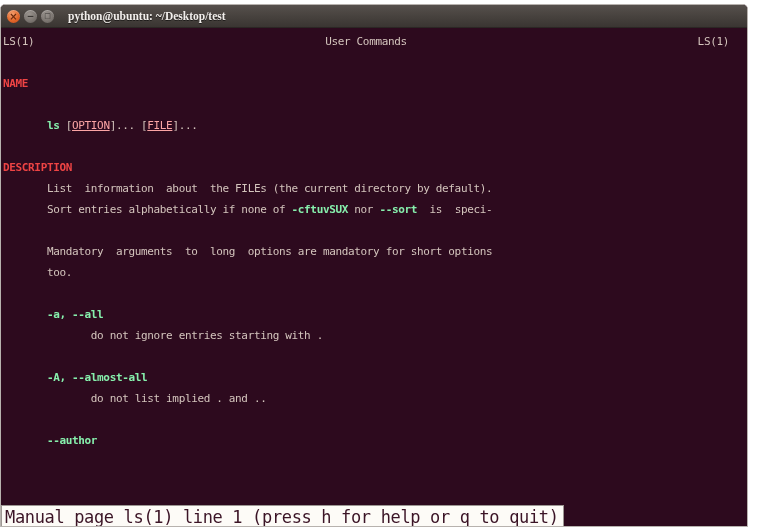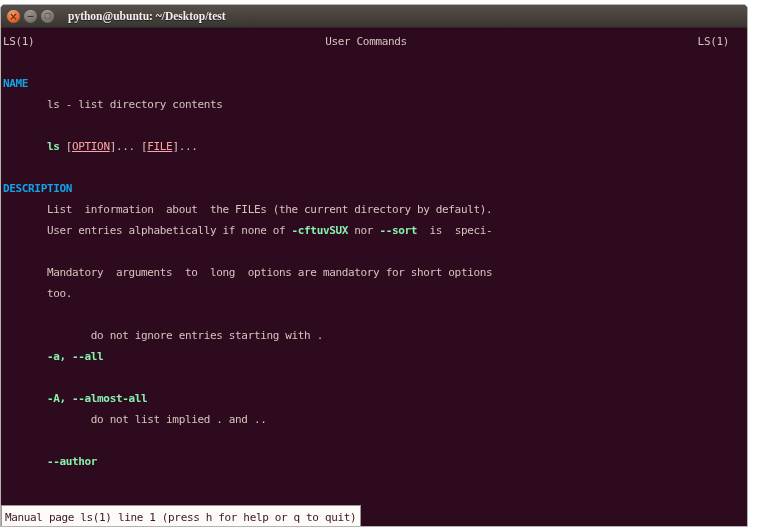--- a/index.html
+++ b/index.html
@@ -88,21 +88,21 @@
     font-size: 11px;
     letter-spacing: -0.35px;
     color: #d4c5bd;
     white-space: pre;
     padding-left: 2px;
     align-items: center;
   }
   .blank { color: transparent; }
 
   .sect {           
-    color: #0ea5e9;
+    color: #ef4444;
     font-weight: bold;
   }
   .b {              
     color: #86efac;
     font-weight: bold;
   }
   .u {              
     color: #fca5a5;
     text-decoration: underline;
   }
@@ -117,21 +117,21 @@
   
   #status-bar {
     position: absolute;
     left: 0;
     bottom: 0;
     height: 23px;
     line-height: 23px;
     background: #fdfbf7;
     color: #3b1426;
     font-family: "DejaVu Sans Mono", "Liberation Mono", monospace;
-    font-size: 11px;
+    font-size: 17px;
     letter-spacing: -0.35px;
     white-space: pre;
     padding: 0 4px 0 3px;
     border: 1px solid #9d9793;
     box-sizing: border-box;
   }
 </style>
 </head>
 <body>
 
@@ -154,41 +154,40 @@
 
     <div class="term-line" id="man-header">
       <span>LS(1)</span>
       <span>User Commands</span>
       <span>LS(1)</span>
     </div>
 
     <div class="term-line blank"> </div>
 
     <div class="term-line sect">NAME</div>
-    <div class="term-line">       ls - list directory contents</div>
 
     <div class="term-line blank"> </div>
 
     <div class="term-line"><span>       </span><span class="b">ls</span><span> [</span><span class="u">OPTION</span><span>]... [</span><span class="u">FILE</span><span>]...</span></div>
 
     <div class="term-line blank"> </div>
 
     <div class="term-line sect">DESCRIPTION</div>
     <div class="term-line">       List  information  about  the FILEs (the current directory by default).</div>
-    <div class="term-line"><span>       User entries alphabetically if none of </span><span class="b">-cftuvSUX</span><span> nor </span><span class="b">--sort</span><span>  is  speci-</span></div>
+    <div class="term-line"><span>       Sort entries alphabetically if none of </span><span class="b">-cftuvSUX</span><span> nor </span><span class="b">--sort</span><span>  is  speci-</span></div>
 
     <div class="term-line blank"> </div>
 
     <div class="term-line">       Mandatory  arguments  to  long  options are mandatory for short options</div>
     <div class="term-line">       too.</div>
 
     <div class="term-line blank"> </div>
 
+    <div class="term-line"><span>       </span><span class="b">-a, --all</span></div>
     <div class="term-line">              do not ignore entries starting with .</div>
-    <div class="term-line"><span>       </span><span class="b">-a, --all</span></div>
 
     <div class="term-line blank"> </div>
 
     <div class="term-line"><span>       </span><span class="b">-A, --almost-all</span></div>
     <div class="term-line">              do not list implied . and ..</div>
 
     <div class="term-line blank"> </div>
 
     <div class="term-line"><span>       </span><span class="b">--author</span></div>
 

